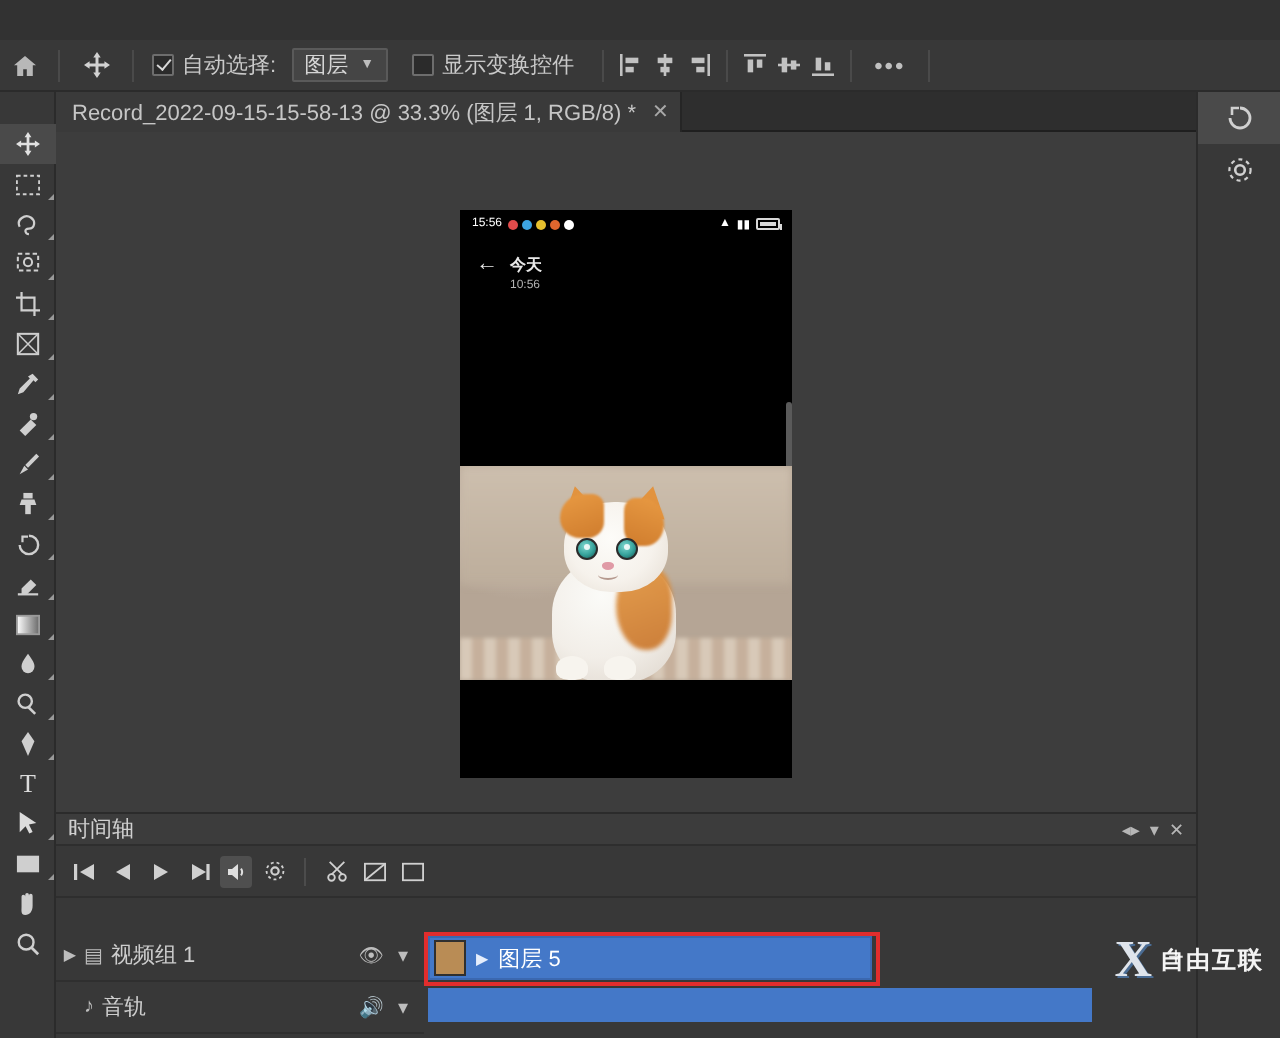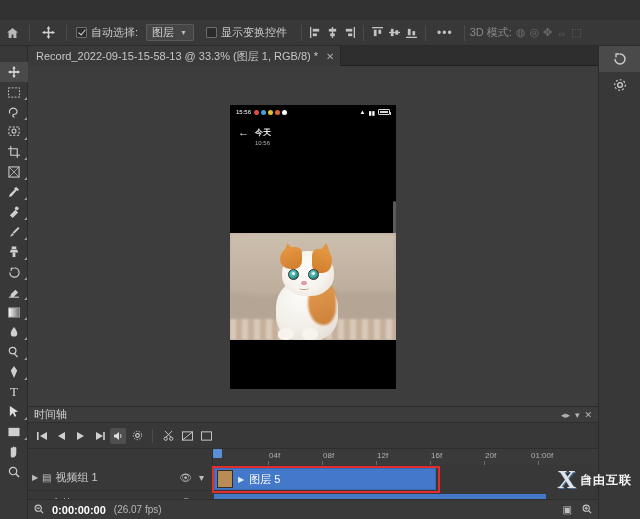--- a/index.html
+++ b/index.html
@@ -357,28 +357,20 @@
         <svg width="11" height="11" viewBox="0 0 12 12">
             <rect x="0" y="10.6" width="12" height="1.4" fill="#c2c2c2"></rect>
             <rect x="2" y="2" width="3" height="7" fill="#c2c2c2"></rect>
             <rect x="7" y="4.5" width="3" height="4.5" fill="#c2c2c2"></rect>
           </svg>
       </div>
     </div>
     <div class="ob-sep"></div>
     <div class="dots">•••</div>
     <div class="ob-sep"></div>
-    <div class="mode-3d">
-      <span>3D 模式:</span>
-      <span style="font-size:11px;color:#6f6f6f">◍</span>
-      <span style="font-size:11px;color:#6f6f6f">◎</span>
-      <span style="font-size:11px;color:#6f6f6f">✥</span>
-      <span style="font-size:11px;color:#6f6f6f">⇔</span>
-      <span style="font-size:11px;color:#6f6f6f">⬚</span>
-    </div>
   </div>
 
   <div class="toolbar">
     <div class="tool sel nocorner">
       <svg width="12" height="12" viewBox="0 0 14 14">
           <path d="M7 0l2 3H7.8v3.2H11V5l3 2-3 2V7.8H7.8V11H9l-2 3-2-3h1.2V7.8H3V9L0 7l3-2v1.2h3.2V3H5z" fill="#e2e2e2"></path>
         </svg>
     </div>
     <div class="tool">
       <svg width="12" height="11" viewBox="0 0 13 11">
@@ -631,35 +623,20 @@
       </div>
       <div class="tl-btn">
         <svg width="11" height="10" viewBox="0 0 12 10">
             <rect x="0.5" y="0.5" width="11" height="9" fill="none" stroke="#d0d0d0"></rect>
           </svg>
       </div>
     </div>
 
     <div class="tl-body">
 
-      <div class="ruler">
-        <span class="tick" style="left:56px">04f</span>
-        <span class="tick" style="left:110px">08f</span>
-        <span class="tick" style="left:164px">12f</span>
-        <span class="tick" style="left:218px">16f</span>
-        <span class="tick" style="left:272px">20f</span>
-        <span class="tick" style="left:318px">01:00f</span>
-        <i class="tickmark" style="left:55px"></i>
-          <i class="tickmark" style="left:109px"></i>
-        <i class="tickmark" style="left:163px"></i>
-          <i class="tickmark" style="left:217px"></i>
-        <i class="tickmark" style="left:271px"></i>
-          <i class="tickmark" style="left:325px"></i>
-        <div class="playhead"></div>
-      </div>
 
       <div class="track-labels">
         <div class="trow" style="top:16px">
           <span class="tri">▶</span>
           <span style="color:#bdbdbd;font-size:10px;margin-right:4px">▤</span>
           <span class="tname">视频组 1</span>
           <span class="ticons">
             <span>👁</span>
             <span>▾</span>
           </span>
@@ -680,41 +657,20 @@
           <span class="thumb"></span>
           <span class="arrow">▶</span>
           <span class="cname">图层 5</span>
         </div>
         <div class="sel-rect"></div>
         <div class="audio-clip-blue" style="top:29px; width:332px; height:17px; background:#4478c8"></div>
         <div class="plusbtn">+</div>
       </div>
     </div>
 
-    <div class="tl-footer">
-      <span class="fbtn">
-        <svg width="10" height="10" viewBox="0 0 11 11">
-            <circle cx="4.6" cy="4.6" r="3.4" fill="none" stroke="#c5c5c5" stroke-width="1.2"></circle>
-            <path d="M2.8 4.6h3.6" stroke="#c5c5c5" stroke-width="1.2"></path>
-            <path d="M7.2 7.2L10 10" stroke="#c5c5c5" stroke-width="1.3"></path>
-          </svg>
-      </span>
-      <span class="tc">0:00:00:00</span>
-      <span class="fps">(26.07 fps)</span>
-      <span class="right">
-        <span>▣</span>
-        <span>
-          <svg width="10" height="10" viewBox="0 0 11 11">
-              <circle cx="4.6" cy="4.6" r="3.4" fill="none" stroke="#c5c5c5" stroke-width="1.2"></circle>
-              <path d="M2.8 4.6h3.6M4.6 2.8v3.6" stroke="#c5c5c5" stroke-width="1.2"></path>
-              <path d="M7.2 7.2L10 10" stroke="#c5c5c5" stroke-width="1.3"></path>
-            </svg>
-        </span>
-      </span>
-    </div>
   </div>
 
   <div class="watermark">
     <span class="wm-x">X</span>
     <span class="wm-txt">自由互联</span>
   </div>
 
 </div>
 
 </body></html>

